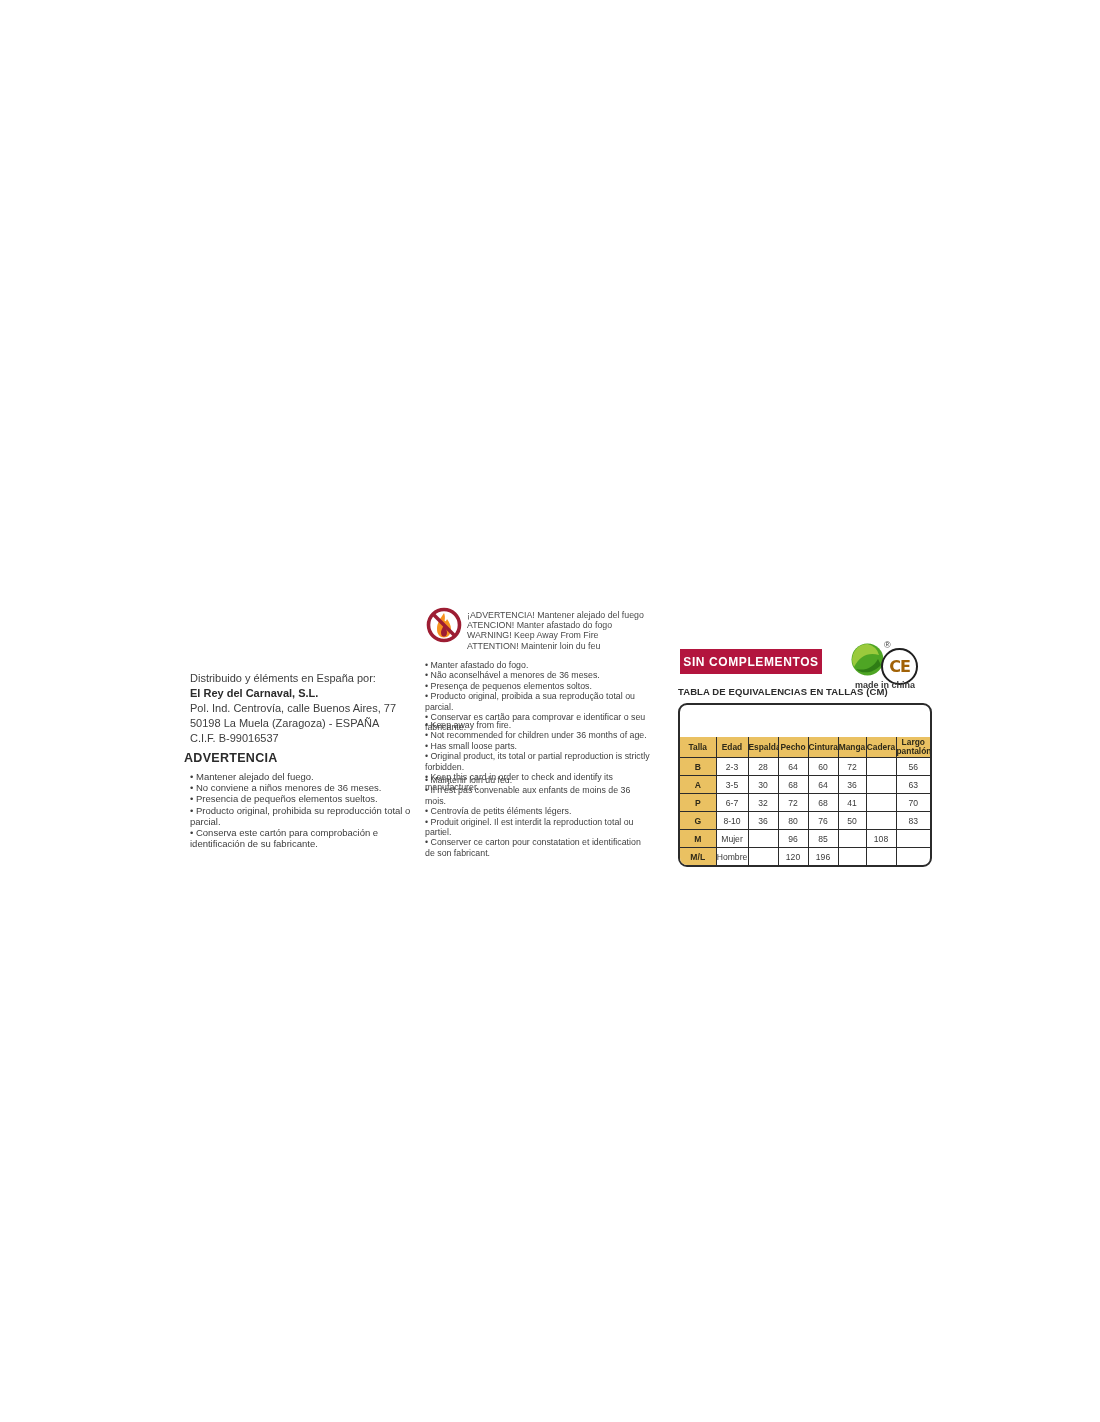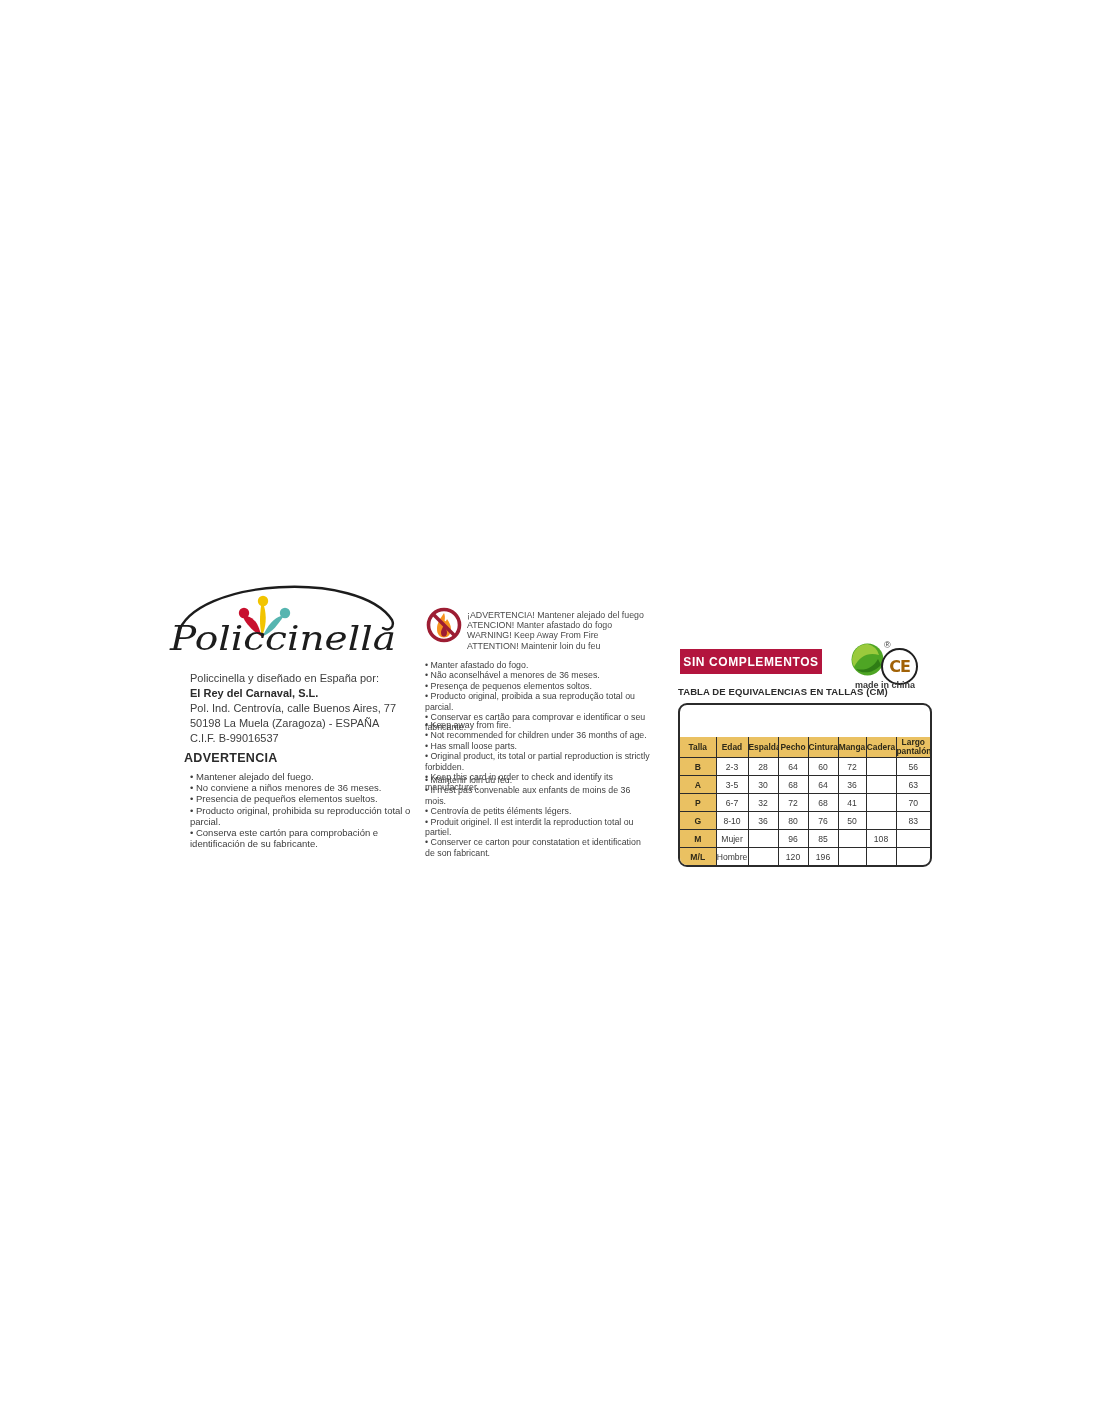--- a/index.html
+++ b/index.html
@@ -53,37 +53,23 @@
   table.size-table tr>*:first-child{border-left:none;}
   table.size-table tr>*:last-child{border-right:none;}
   table.size-table thead tr>*{border-top:none;}
   table.size-table tbody tr:last-child>*{border-bottom:none;}
 </style>
 </head>
 <body>
 
 <div class="abs label-card" style="left:0;top:0;width:1100px;height:1422px;">
 
-  <div class="abs logo-box">
-    <svg width="232" height="90" viewBox="0 0 232 90">
-      <path d="M 10 64 C 26 8 192 0 224 50 C 227 57 221 62 215 58" fill="none" stroke="#1c1c1c" stroke-width="2.4" stroke-linecap="round"></path>
-      <g>
-        <path d="M 79 46 C 86 48 91 54 93 66 C 84 61 77 52 75 47 Z" fill="#c8102e"></path>
-        <circle cx="76" cy="43" r="5.2" fill="#c8102e"></circle>
-        <path d="M 96 36 C 99 46 98 57 94 66 C 91 56 92 44 93 36 Z" fill="#f2c400"></path>
-        <circle cx="95" cy="31" r="5.2" fill="#f2c400"></circle>
-        <path d="M 113 46 C 106 48 99 56 95 66 C 104 63 111 53 115 47 Z" fill="#56b5b0"></path>
-        <circle cx="117" cy="43" r="5.2" fill="#56b5b0"></circle>
-      </g>
-      <text x="2" y="80" textLength="226" lengthAdjust="spacingAndGlyphs" font-family="DejaVu Serif, serif" font-style="italic" font-size="33" fill="#1c1c1c">Policcinella</text>
-    </svg>
-  </div>
 
   <div class="abs addr">
-    <div>Policcinella y diseñado en España por:</div>
+    <div>Distribuido y éléments en España por:</div>
     <div class="company">El Rey del Carnaval, S.L.</div>
     <div>
         <div>Pol. Ind. Centrovía, calle Buenos Aires, 77</div>
         <div>50198 La Muela (Zaragoza) - ESPAÑA</div>
         <div>C.I.F. B-99016537</div>
       </div>
   </div>
 
   <div class="abs adv-heading">ADVERTENCIA</div>
   <ul class="abs warn-list es-list">

